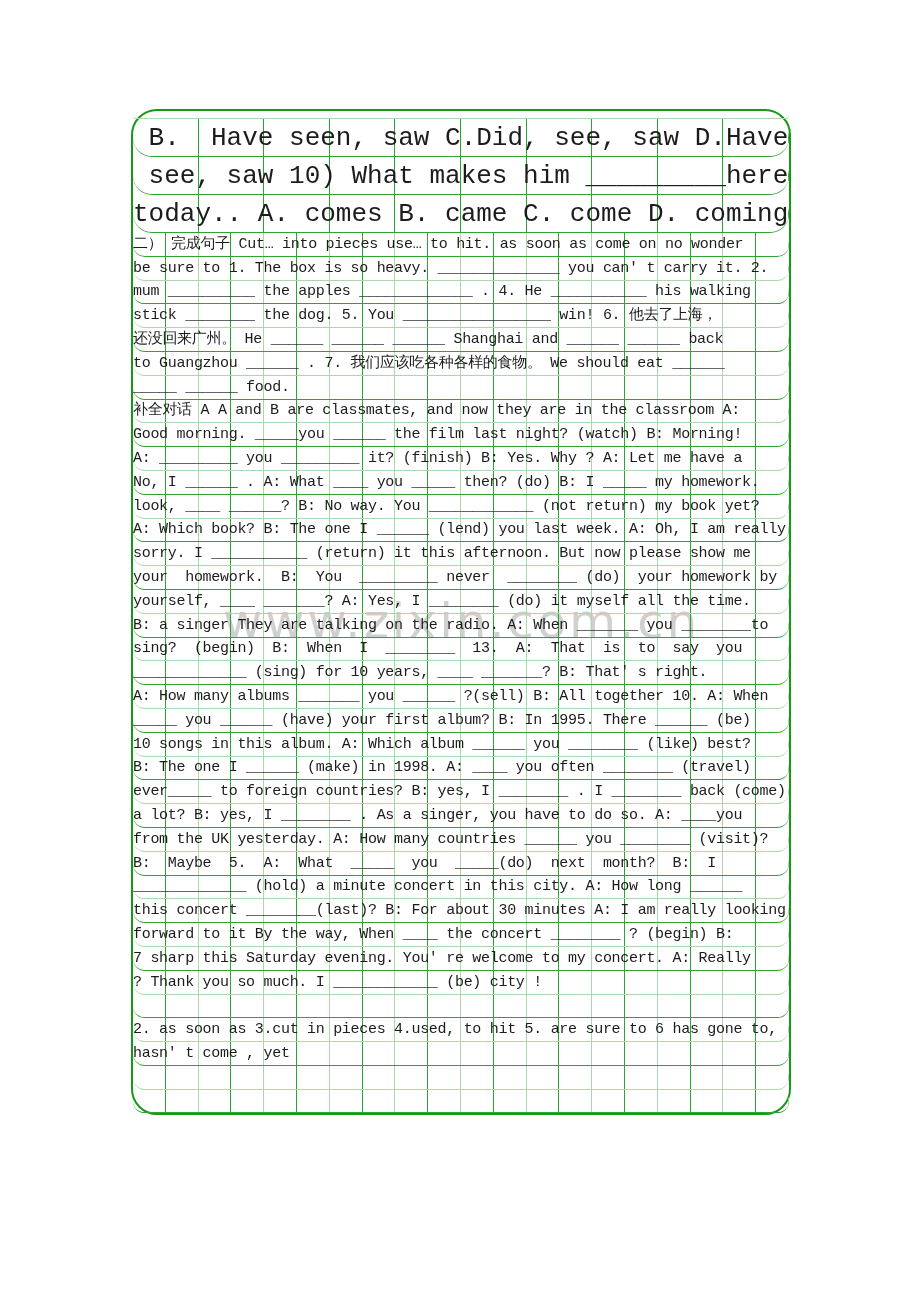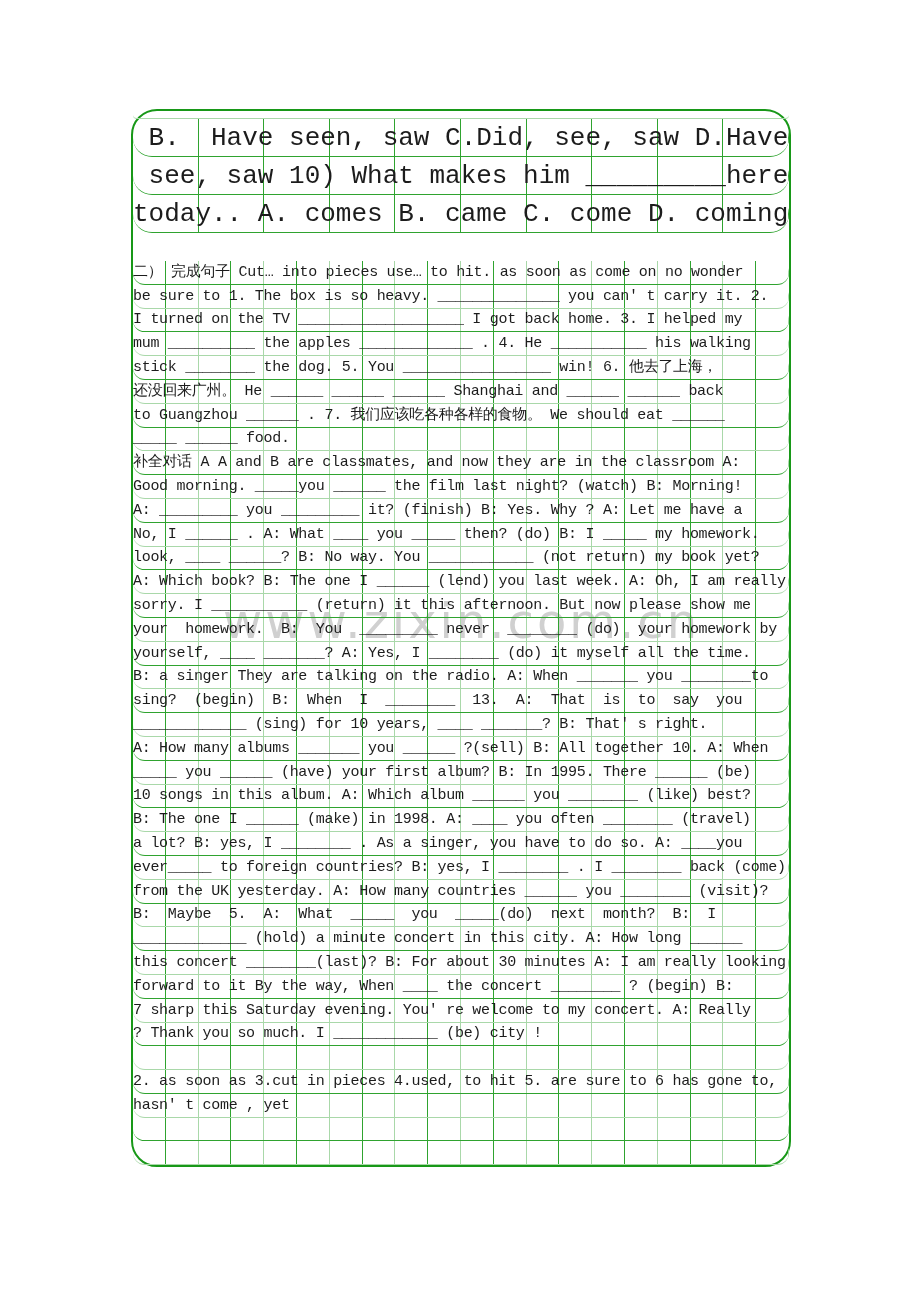--- a/index.html
+++ b/index.html
@@ -33,21 +33,21 @@
   }
   .bigrow{
     position:relative;z-index:1;
     height:37px;border-bottom:1px solid var(--grid-dark);
     display:flex;align-items:center;
     font-size:26px;line-height:1;white-space:pre;overflow:visible;
     background-image:repeating-linear-gradient(90deg,
       transparent 0px,transparent 64.6px,
       var(--grid-dark) 64.6px,var(--grid-dark) 65.6px);
   }
-  .small-rows{position:relative;z-index:1;margin-top:28px;}
+  .small-rows{position:relative;z-index:1;}
   .row{
     height:22.8px;border-bottom:1px solid var(--grid-dark);
     display:flex;align-items:center;
     font-size:15px;letter-spacing:-0.3px;line-height:1;
     white-space:pre;overflow:visible;
     background-image:repeating-linear-gradient(90deg,
       transparent 0px,transparent 31.8px,
       var(--grid-dark) 31.8px,var(--grid-dark) 32.8px,
       transparent 32.8px,transparent 64.6px,
       var(--grid-light) 64.6px,var(--grid-light) 65.6px);
@@ -61,21 +61,20 @@
   <div class="watermark">www.zixin.com.cn</div>
   <div class="toprule"></div>
 
   <div class="bigrow"> B.  Have seen, saw C.Did, see, saw D.Have</div>
   <div class="bigrow"> see, saw 10) What makes him _________here</div>
   <div class="bigrow">today.. A. comes B. came C. come D. coming</div>
 
   <div class="small-rows">
     <div class="row">二） 完成句子 Cut… into pieces use… to hit. as soon as come on no wonder</div>
     <div class="row">be sure to 1. The box is so heavy. ______________ you can' t carry it. 2.</div>
-    <div class="row">I turned on the TV ___________________ I got back home. 3. I helped my</div>
     <div class="row">mum __________ the apples _____________ . 4. He ___________ his walking</div>
     <div class="row">stick ________ the dog. 5. You _________________ win! 6. 他去了上海，</div>
     <div class="row">还没回来广州。 He ______ ______ ______ Shanghai and ______ ______ back</div>
     <div class="row">to Guangzhou ______ . 7. 我们应该吃各种各样的食物。 We should eat ______</div>
     <div class="row">_____ ______ food.</div>
     <div class="row">补全对话 A A and B are classmates, and now they are in the classroom A:</div>
     <div class="row">Good morning. _____you ______ the film last night? (watch) B: Morning!</div>
     <div class="row">A: _________ you _________ it? (finish) B: Yes. Why ? A: Let me have a</div>
     <div class="row">No, I ______ . A: What ____ you _____ then? (do) B: I _____ my homework.</div>
     <div class="row">look, ____ ______? B: No way. You ____________ (not return) my book yet?</div>
@@ -83,22 +82,22 @@
     <div class="row">sorry. I ___________ (return) it this afternoon. But now please show me</div>
     <div class="row">your  homework.  B:  You  _________ never  ________ (do)  your homework by</div>
     <div class="row">yourself, ____ _______? A: Yes, I ________ (do) it myself all the time.</div>
     <div class="row">B: a singer They are talking on the radio. A: When _______ you ________to</div>
     <div class="row">sing?  (begin)  B:  When  I  ________  13.  A:  That  is  to  say  you</div>
     <div class="row">_____________ (sing) for 10 years, ____ _______? B: That' s right.</div>
     <div class="row">A: How many albums _______ you ______ ?(sell) B: All together 10. A: When</div>
     <div class="row">_____ you ______ (have) your first album? B: In 1995. There ______ (be)</div>
     <div class="row">10 songs in this album. A: Which album ______ you ________ (like) best?</div>
     <div class="row">B: The one I ______ (make) in 1998. A: ____ you often ________ (travel)</div>
+    <div class="row">ever_____ to foreign countries? B: yes, I ________ . I ________ back (come)</div>
     <div class="row">a lot? B: yes, I ________ . As a singer, you have to do so. A: ____you</div>
-    <div class="row">ever_____ to foreign countries? B: yes, I ________ . I ________ back (come)</div>
     <div class="row">from the UK yesterday. A: How many countries ______ you ________ (visit)?</div>
     <div class="row">B:  Maybe  5.  A:  What  _____  you  _____(do)  next  month?  B:  I</div>
     <div class="row">_____________ (hold) a minute concert in this city. A: How long ______</div>
     <div class="row">this concert ________(last)? B: For about 30 minutes A: I am really looking</div>
     <div class="row">forward to it By the way, When ____ the concert ________ ? (begin) B:</div>
     <div class="row">7 sharp this Saturday evening. You' re welcome to my concert. A: Really</div>
     <div class="row">? Thank you so much. I ____________ (be) city !</div>
     <div class="row"></div>
     <div class="row">2. as soon as 3.cut in pieces 4.used, to hit 5. are sure to 6 has gone to,</div>
     <div class="row">hasn' t come , yet</div>

